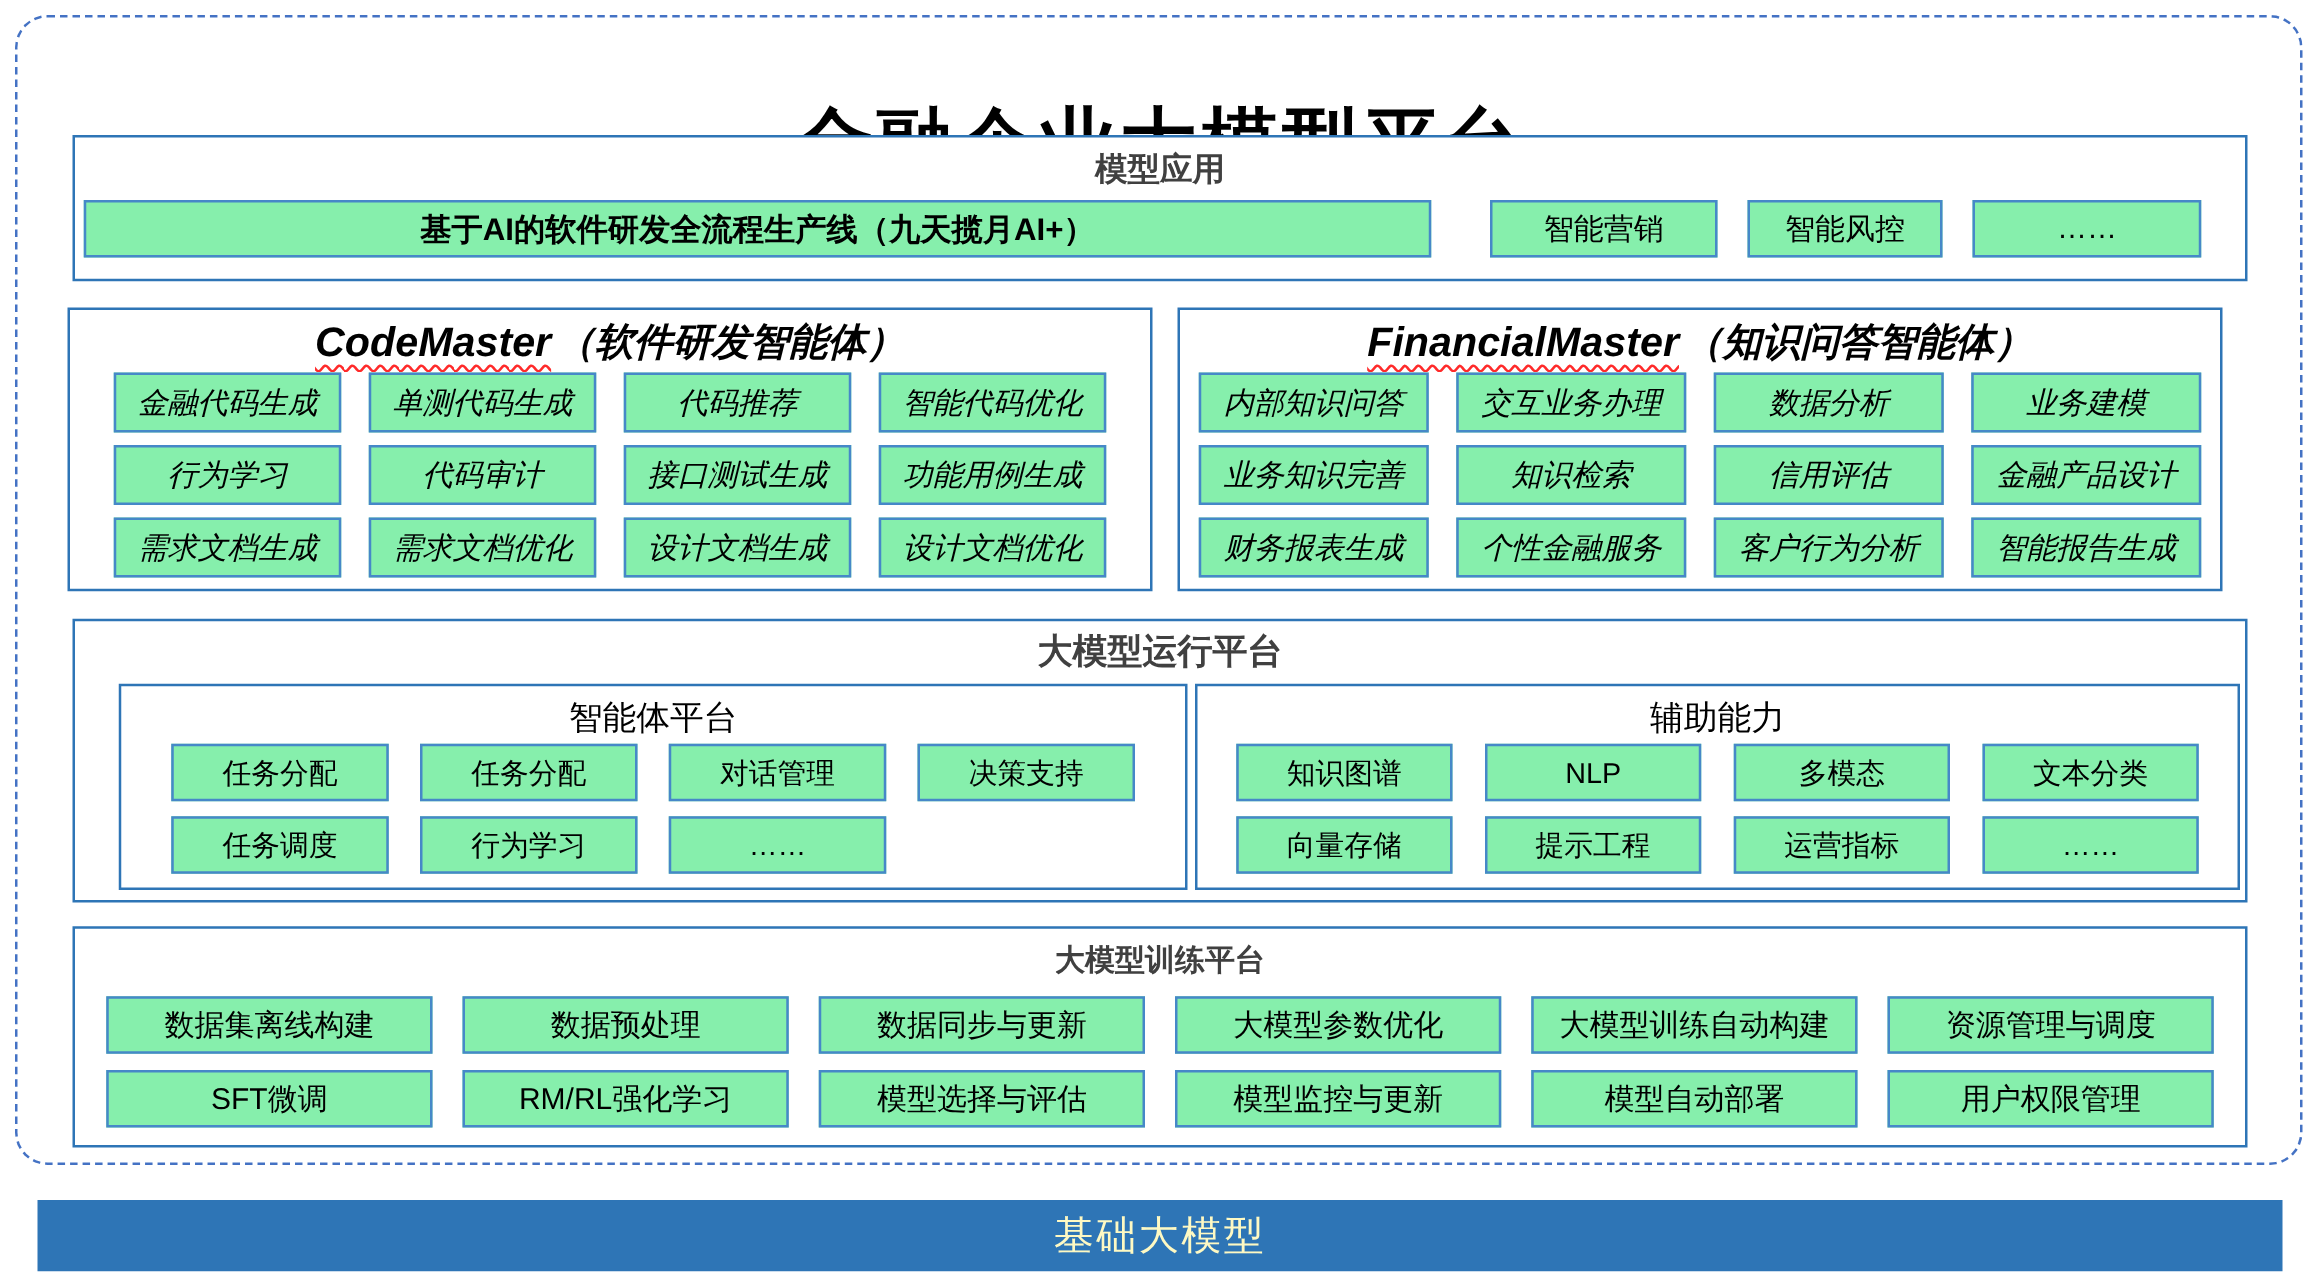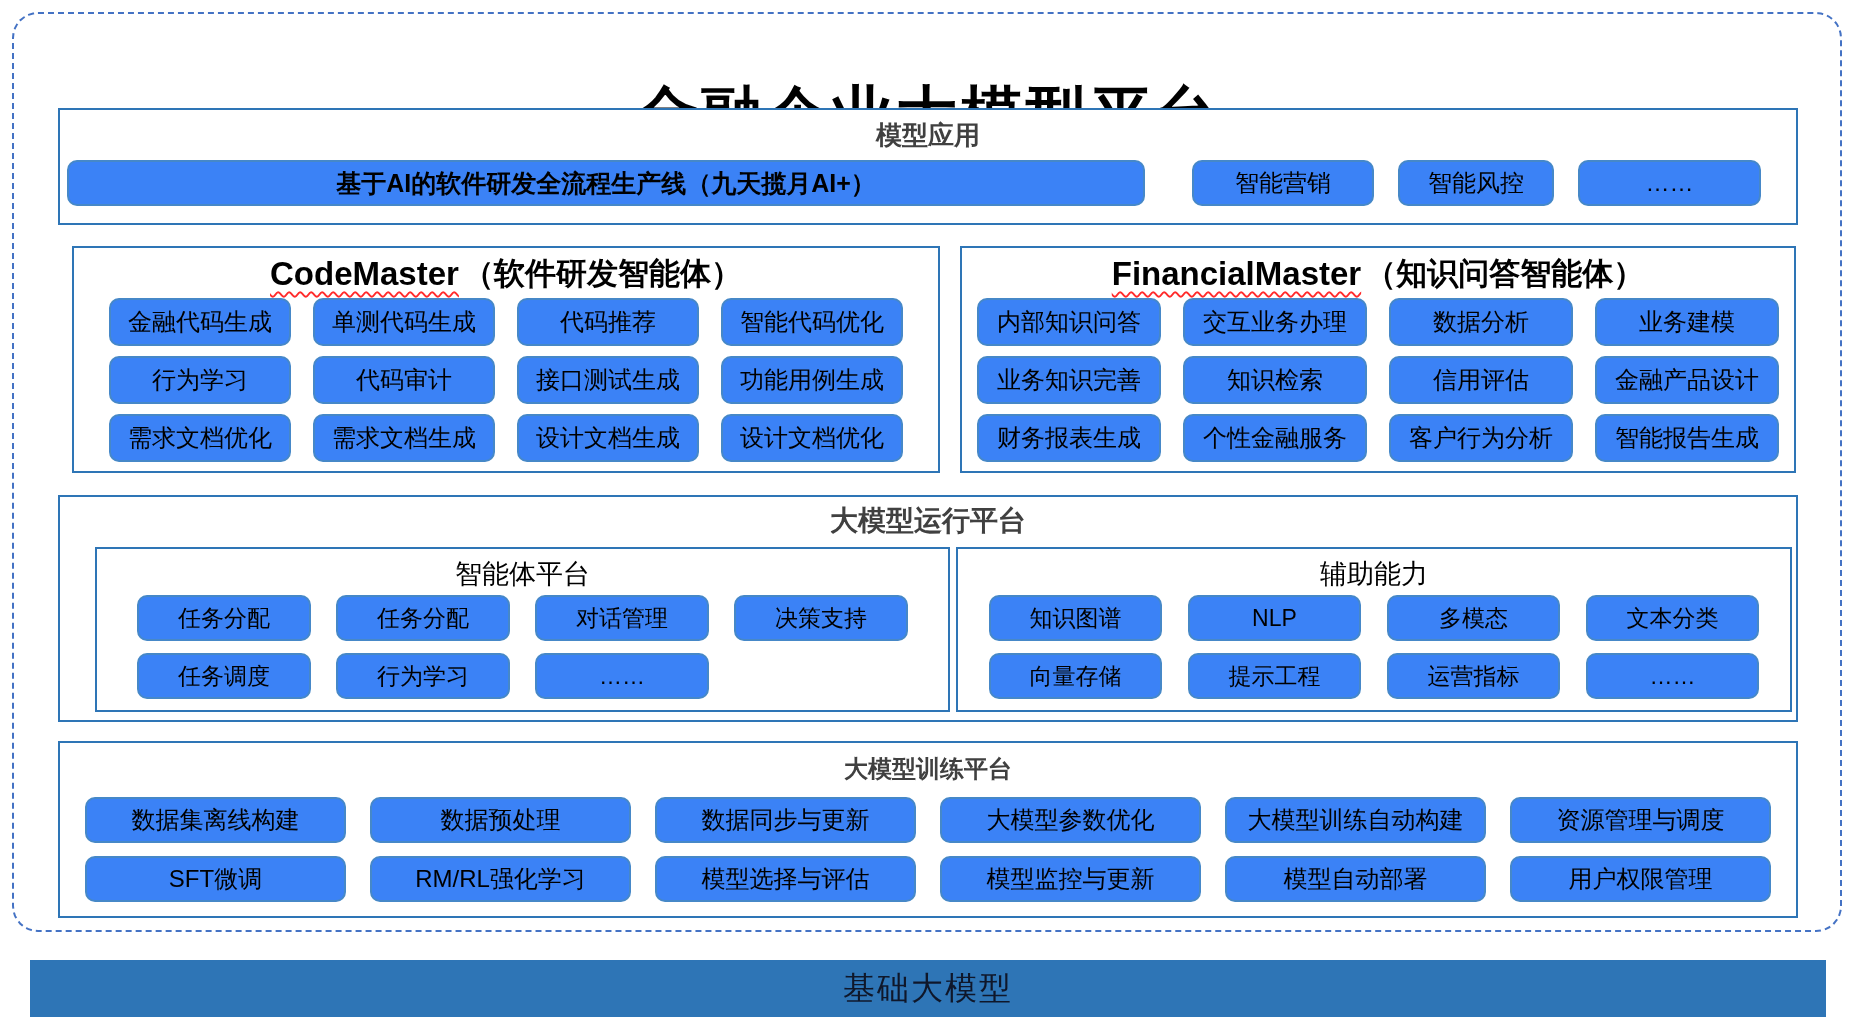--- a/index.html
+++ b/index.html
@@ -21,38 +21,38 @@
 
   .section {
     position:absolute; left:58px; width:1740px;
     border:2px solid #2E75B6; background:#fff;
   }
 
   .sec-title { text-align:center; font-weight:700; color:#404040; }
 
   
   .pill {
-    height:48px; border:2px solid #4688C8; border-radius:10px; background:#3b82f6;
+    height:48px; border:2px solid #4688C8; border-radius:0; background:#86efac;
     display:flex; align-items:center; justify-content:center;
     font-size:24px; white-space:nowrap; color:#000;
   }
 
   
   .sec-model-app { top:108px; height:117px; padding-top:8px; }
   .sec-model-app .sec-title { font-size:26px; line-height:34px; }
   .app-row { display:flex; margin-top:8px; padding:0 7px; height:46px; }
   .pill-wide { width:1078px; height:46px; font-weight:700; font-size:25px; }
   .app-b0 { width:182px; margin-left:47px; height:46px; }
   .app-b1 { width:156px; margin-left:24px; height:46px; }
   .app-b2 { width:183px; margin-left:24px; height:46px; }
 
   
   .agents-row {
-    position:absolute; left:64px; top:246px; width:1740px; height:162px;
-    display:flex; padding:0 8px;
+    position:absolute; left:46px; top:246px; width:1740px; height:162px;
+    display:flex; padding:0 8px;font-style:italic;
   }
   .agent-box {
     border:2px solid #2E75B6; background:#fff; height:227px;
     display:flex; flex-direction:column; align-items:center;
   }
   .agent-box.cm { width:872px; }
   .agent-box.fm { width:840px; margin-left:20px; }
   .agent-title { margin-top:4px; height:44px; display:flex; align-items:center; justify-content:center; }
   .agent-title .en {
     font-size:33px; font-weight:700;
@@ -81,21 +81,21 @@
 
   
   .sec-training { top:741px; height:177px; padding-top:7px; display:flex; flex-direction:column; align-items:center; }
   .sec-training .sec-title { font-size:24px; line-height:38px; }
   .grid-tr { display:grid; grid-template-columns:repeat(6,261px); column-gap:24px; row-gap:13px; margin-top:9px; }
   .grid-tr .pill { height:46px; }
 
   
   .foundation-bar {
     position:absolute; left:30px; top:960px; width:1796px; height:57px;
-    background:#2E75B6; color:#0f172a; font-size:32px;
+    background:#2E75B6; color:#fef9c3; font-size:32px;
     display:flex; align-items:center; justify-content:center; letter-spacing:2px;
   }
 </style>
 </head>
 <body>
 
 <div class="canvas">
 
   <div class="outer-dashed"></div>
 
@@ -119,22 +119,22 @@
       </div>
       <div class="grid-cm">
         <div class="pill">金融代码生成</div>
         <div class="pill">单测代码生成</div>
         <div class="pill">代码推荐</div>
         <div class="pill">智能代码优化</div>
         <div class="pill">行为学习</div>
         <div class="pill">代码审计</div>
         <div class="pill">接口测试生成</div>
         <div class="pill">功能用例生成</div>
+        <div class="pill">需求文档生成</div>
         <div class="pill">需求文档优化</div>
-        <div class="pill">需求文档生成</div>
         <div class="pill">设计文档生成</div>
         <div class="pill">设计文档优化</div>
       </div>
     </div>
 
     <div class="agent-box fm">
       <div class="agent-title">
         <span class="en">FinancialMaster</span>
         <span class="zh">（知识问答智能体）</span>
       </div>

